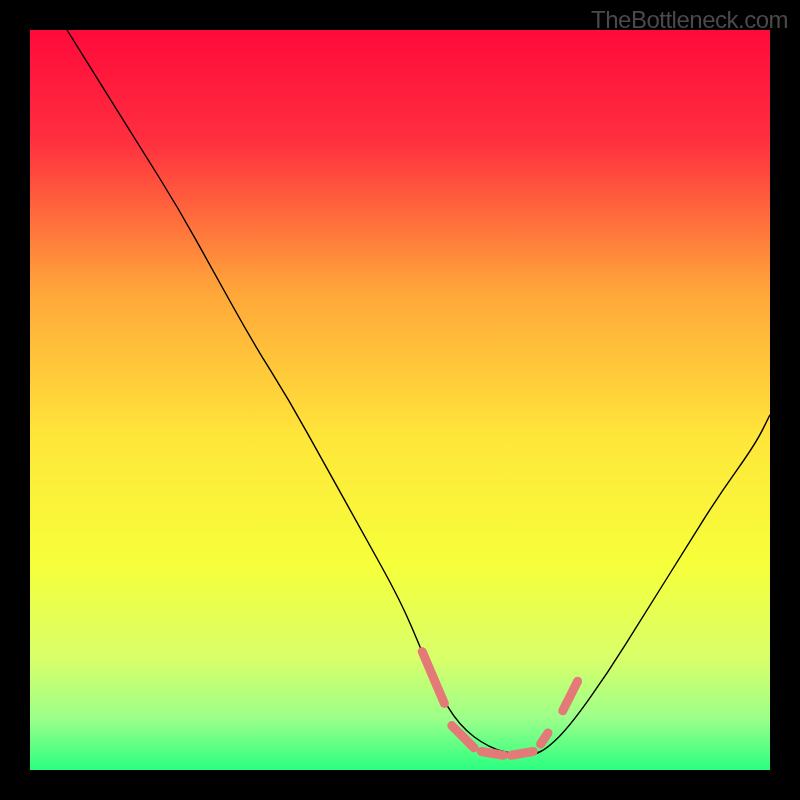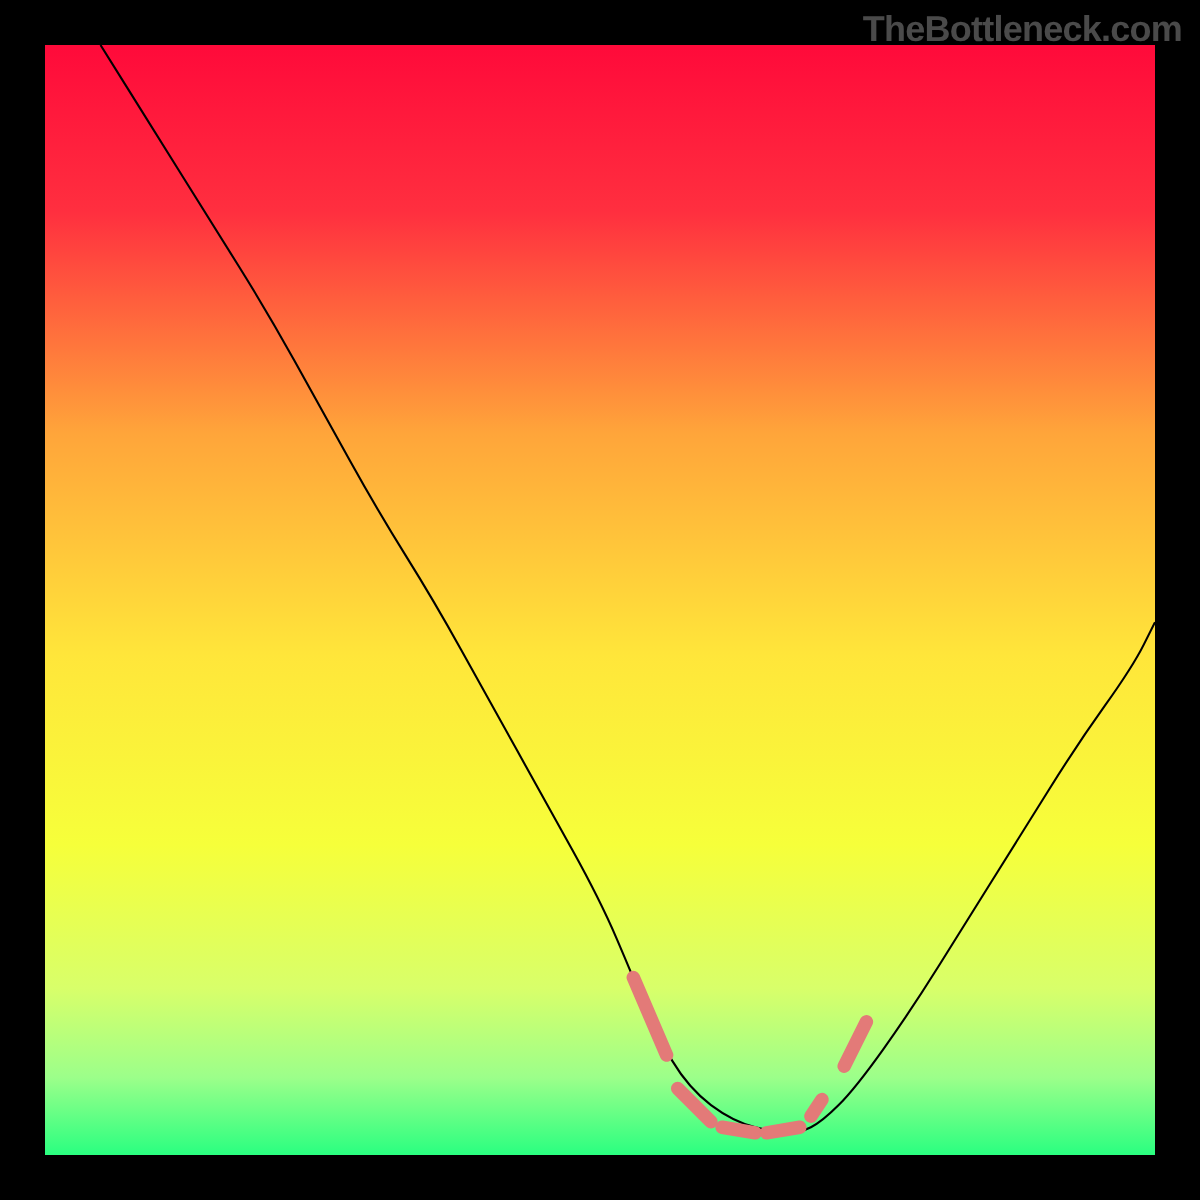--- a/index.html
+++ b/index.html
@@ -16,21 +16,21 @@
     width: 800px;
     height: 800px;
     background: #000;
   }
   .watermark {
     position: absolute;
     top: 6px;
     right: 12px;
     color: #4a4a4a;
     font-size: 24px;
-    font-weight: 700;
+    font-weight: 400;
     letter-spacing: -0.5px;
     z-index: 10;
   }
   .plot-area {
     position: absolute;
     
     left: 30px;
     top: 30px;
     width: 740px;
     height: 740px;

